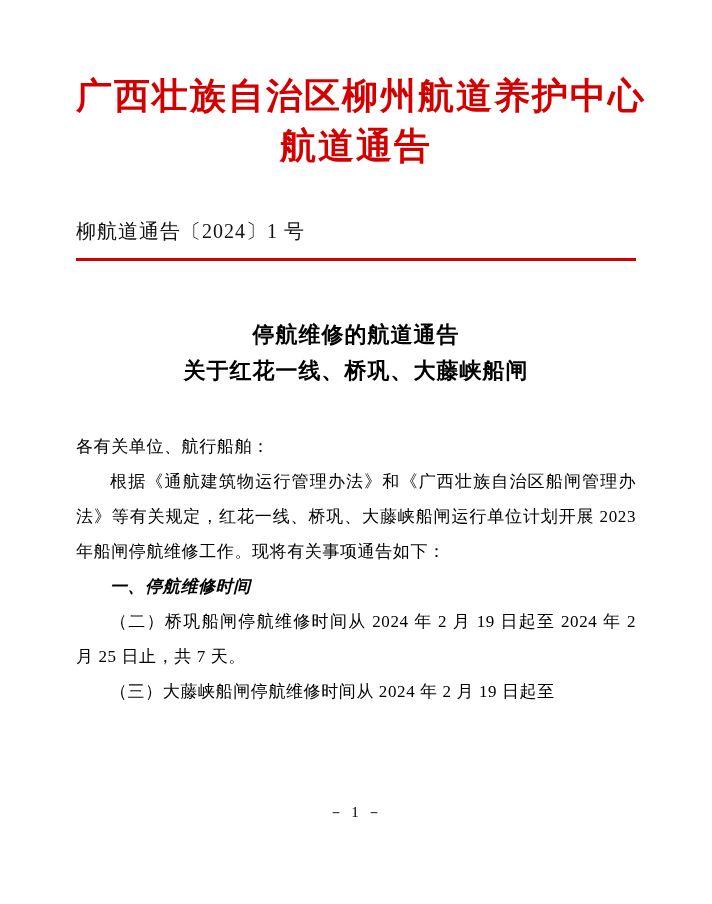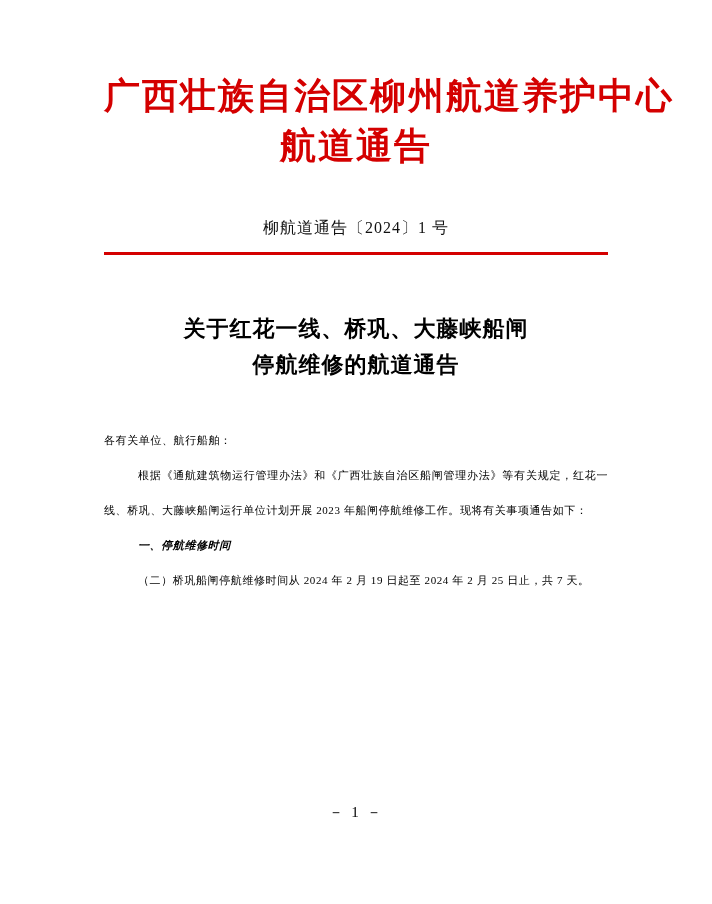--- a/index.html
+++ b/index.html
@@ -12,21 +12,21 @@
     height: 904px;
     font-family: "Liberation Serif", "DejaVu Serif", serif;
     color: #000000;
     position: relative;
     overflow: hidden;
   }
   .page {
     width: 712px;
     height: 904px;
     box-sizing: border-box;
-    padding: 0 104px;
+    padding: 0 76px;
     position: relative;
   }
   .masthead {
     text-align: center;
     color: #d40000;
     font-weight: bold;
     font-family: "Liberation Serif", "DejaVu Serif", serif;
     letter-spacing: 2px;
   }
   .masthead-line1 {
@@ -34,22 +34,21 @@
     line-height: 48px;
     padding-top: 72px;
     white-space: nowrap;
   }
   .masthead-line2 {
     font-size: 36px;
     line-height: 52px;
     white-space: nowrap;
   }
   .doc-number {
-    text-align: center;
-    font-size: 16px;
+    font-size: 20px;
     letter-spacing: 1px;
     margin-top: 46px;
     color: #111;
   }
   .red-rule {
     height: 3px;
     background: #d40000;
     margin-top: 13px;
     width: 100%;
   }
@@ -59,21 +58,21 @@
     font-size: 22px;
     line-height: 36px;
     margin-top: 56px;
     letter-spacing: 1px;
   }
   .title-line {
     display: block;
   }
   .body-text {
     margin-top: 40px;
-    font-size: 11px;
+    font-size: 17px;
     line-height: 35px;
     text-align: justify;
     letter-spacing: 0.6px;
   }
   .para {
     margin: 0;
     text-indent: 0;
   }
   .para.indent {
     text-indent: 34px;
@@ -101,26 +100,27 @@
   <div class="masthead">
     <div class="masthead-line1">广西壮族自治区柳州航道养护中心</div>
     <div class="masthead-line2">航道通告</div>
   </div>
 
   <div class="doc-number">柳航道通告〔2024〕1 号</div>
 
   <div class="red-rule"></div>
 
   <div class="title">
+    <span class="title-line">停航维修的航道通告</span>
     <span class="title-line">关于红花一线、桥巩、大藤峡船闸</span>
-    <span class="title-line">停航维修的航道通告</span>
   </div>
 
   <div class="body-text">
     <p class="para">各有关单位、航行船舶：</p>
     <p class="para indent">根据《通航建筑物运行管理办法》和《广西壮族自治区船闸管理办法》等有关规定，红花一线、桥巩、大藤峡船闸运行单位计划开展 2023 年船闸停航维修工作。现将有关事项通告如下：</p>
     <p class="para bold">一、停航维修时间</p>
     <p class="para indent">（二）桥巩船闸停航维修时间从 2024 年 2 月 19 日起至 2024 年 2 月 25 日止，共 7 天。</p>
+    <p class="para indent">（三）大藤峡船闸停航维修时间从 2024 年 2 月 19 日起至</p>
   </div>
 
   <div class="footer">－ 1 －</div>
 
 </div>
 
 </body></html>

